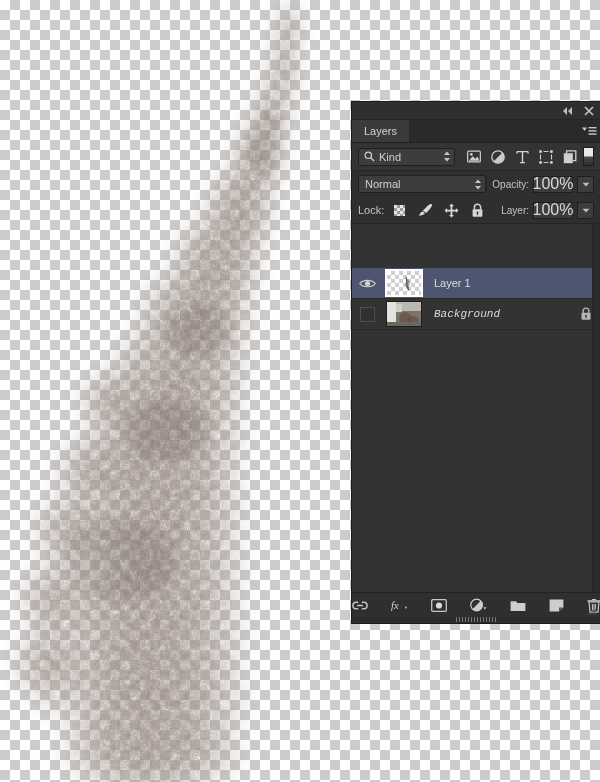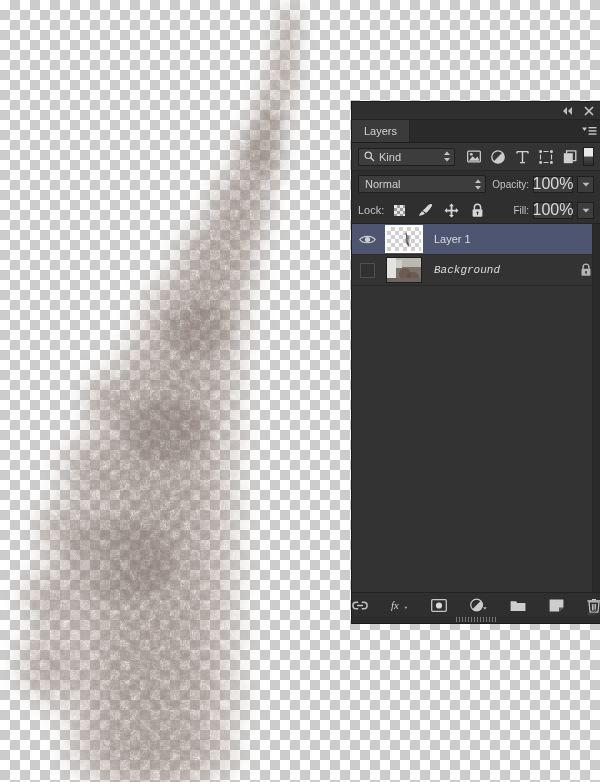--- a/index.html
+++ b/index.html
@@ -210,21 +210,21 @@
     position: relative;
   }
   .layer-row {
     height: 31px;
     display: flex;
     align-items: center;
     border-bottom: 1px solid #292929;
     cursor: pointer;
     box-sizing: border-box;
   }
-  .layer-row.selected { background: #4d5570; }
+  .layer-row.selected { background: #4d5570; margin-top: 44px; }
   .eye-cell {
     width: 30px;
     display: flex;
     align-items: center;
     justify-content: center;
     flex: none;
     cursor: pointer;
   }
   .eye-off-box {
     width: 13px; height: 13px;
@@ -538,21 +538,21 @@
         <span class="lico">
           <svg width="13" height="15" viewBox="0 0 13 15">
             <path d="M3.4 6.4 L3.4 4.3 A3.1 3.1 0 0 1 9.6 4.3 L9.6 6.4" stroke="#d6d6d6" stroke-width="1.5" fill="none"></path>
             <rect x="1.6" y="6.2" width="9.8" height="7.6" rx="1" fill="#d6d6d6"></rect>
             <circle cx="6.5" cy="9.6" r="1.1" fill="#3a3a3a"></circle>
             <rect x="6" y="9.8" width="1" height="2.3" fill="#3a3a3a"></rect>
           </svg>
         </span>
       </span>
       <span class="right-field">
-        <span class="field-label">Fill:</span>
+        <span class="field-label">Layer:</span>
         <span class="numbox">100%</span>
         <span class="numdrop">
           <svg width="8" height="5" viewBox="0 0 8 5">
             <path d="M0.5 0.8 L7.5 0.8 L4 4.4 Z" fill="#bdbdbd"></path>
           </svg>
         </span>
       </span>
     </div>
 
     <div class="layers-list">

